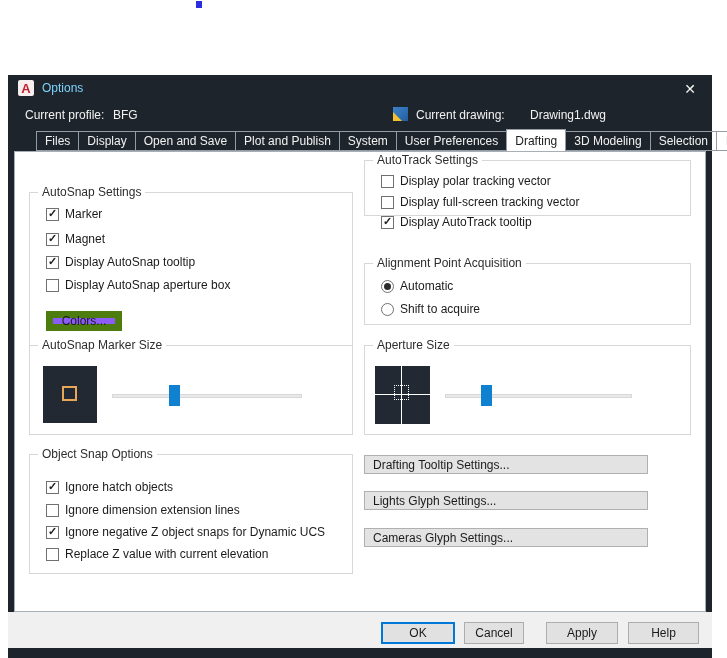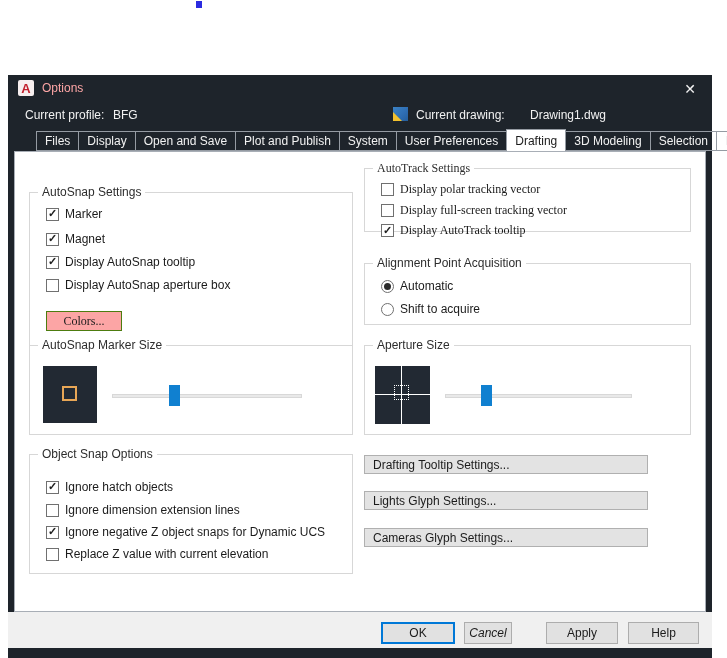--- a/index.html
+++ b/index.html
@@ -5,21 +5,21 @@
   * { margin:0; padding:0; box-sizing:border-box; }
   html,body { width:727px; height:658px; background:#ffffff; font-family:"Liberation Sans", sans-serif; font-size:12px; overflow:hidden; }
 
   #stray-mark { position:absolute; left:196px; top:1px; width:6px; height:7px; background:#2b2be0; }
 
   #dialog { position:absolute; left:8px; top:75px; width:704px; height:583px; background:#1e242b; }
 
   
   #titlebar { position:absolute; left:0; top:0; width:704px; height:27px; display:flex; align-items:center; }
   #app-logo { position:absolute; left:10px; top:5px; width:16px; height:16px; background:#f7efef; border-radius:2px; color:#c21f2c; font-weight:bold; font-size:13px; display:flex; align-items:center; justify-content:center; }
-  #win-title { position:absolute; left:34px; top:6px; color:#fca5a5; }
+  #win-title { position:absolute; left:34px; top:6px; color:#7dd3fc; }
   #close-btn { position:absolute; right:12px; top:4px; width:20px; height:20px; color:#f2f2f2; font-size:14px; display:flex; align-items:center; justify-content:center; cursor:default; }
 
   
   #hdr { position:absolute; left:0; top:27px; width:704px; height:26px; color:#f2f2f2; }
   #profile-label { position:absolute; left:17px; top:6px; }
   #profile-value { position:absolute; left:105px; top:6px; }
   #dwg-icon { position:absolute; left:385px; top:5px; width:15px; height:14px; background:linear-gradient(135deg,#3b82c4 0%,#2f6fb5 55%,#245d9c 100%); }
   #dwg-icon::after { content:''; position:absolute; left:0; bottom:0; width:0; height:0; border-left:9px solid #f2c12e; border-top:9px solid transparent; }
   #drawing-label { position:absolute; left:408px; top:6px; }
   #drawing-value { position:absolute; left:522px; top:6px; }
@@ -38,41 +38,41 @@
 
   .row { position:absolute; left:16px; display:flex; align-items:center; gap:6px; }
   .cb { width:13px; height:13px; border:1px solid #707070; background:#ffffff; display:inline-flex; align-items:center; justify-content:center; flex:none; }
   .cb .tick { display:none; font-size:11px; line-height:11px; font-weight:bold; color:#1f1f1f; margin-top:-1px; }
   .cb.on .tick { display:block; }
   .radio { width:13px; height:13px; border:1px solid #707070; border-radius:50%; background:#ffffff; display:inline-flex; align-items:center; justify-content:center; flex:none; }
   .radio .dot { display:none; width:7px; height:7px; border-radius:50%; background:#2b2b2b; }
   .radio.on .dot { display:block; }
   .opt-label { color:#1b1b1b; white-space:nowrap; }
 
-  .small-btn { position:absolute; background:#fca5a5; border:1px solid #4d7c0f; color:#1b1b1b; display:flex; align-items:center; justify-content:center; cursor:default;font-family:Liberation Serif, serif; }
+  .small-btn { position:absolute; background:#8b5cf6; border:7px solid #4d7c0f; color:#1b1b1b; display:flex; align-items:center; justify-content:center; cursor:default; }
 
   
   .tile { position:absolute; background:#222933; }
   #marker-glyph { position:absolute; left:19px; top:20px; width:15px; height:15px; border:2px solid #e8a656; }
   .ap-vline { position:absolute; left:26px; top:0; width:1px; height:100%; background:#ffffff; }
   .ap-hline { position:absolute; left:0; top:28px; width:100%; height:1px; background:#ffffff; }
   #aperture-glyph { position:absolute; left:19px; top:19px; width:15px; height:15px; border:1px dotted #ffffff; background:transparent; }
 
   
   .slider { position:absolute; height:24px; }
   .slider .track { position:absolute; left:0; right:0; top:10px; height:4px; background:#e9e9e9; border:1px solid #d8d8d8; }
   .slider .thumb { position:absolute; top:1px; width:11px; height:21px; background:#1080d0; }
 
   .wide-btn { position:absolute; width:284px; height:19px; background:#e3e3e3; border:1px solid #b0b0b0; color:#1b1b1b; display:flex; align-items:center; padding-left:8px; cursor:default; }
 
   
   #footer { position:absolute; left:0; top:537px; width:704px; height:36px; background:#f0f0f0; }
   .f-btn { position:absolute; top:10px; height:22px; background:#e1e1e1; border:1px solid #adadad; color:#1b1b1b; display:flex; align-items:center; justify-content:center; cursor:default; }
   #ok-btn { left:373px; width:74px; border:2px solid #0078d7; }
-  #cancel-btn { left:456px; width:48px;font-style:italic; }
+  #cancel-btn { left:456px; width:60px; }
   #apply-btn { left:538px; width:72px; }
   #help-btn { left:620px; width:71px; }
 </style>
 </head>
 <body>
 
 <div id="stray-mark"></div>
 
 <div id="dialog">
 
@@ -160,21 +160,21 @@
             <span class="tick">✓</span>
           </span>
         <span class="opt-label">Ignore negative Z object snaps for Dynamic UCS</span>
       </div>
       <div class="row" style="top:92px;">
         <span class="cb"></span>
         <span class="opt-label">Replace Z value with current elevation</span>
       </div>
     </div>
 
-    <div class="group" style="left:349px; top:16px; width:327px; height:64px;font-family:Liberation Serif, serif;">
+    <div class="group" style="left:349px; top:8px; width:327px; height:56px;">
       <span class="group-title">AutoTrack Settings</span>
       <div class="row" style="top:13px;">
         <span class="cb"></span>
         <span class="opt-label">Display polar tracking vector</span>
       </div>
       <div class="row" style="top:34px;">
         <span class="cb"></span>
         <span class="opt-label">Display full-screen tracking vector</span>
       </div>
       <div class="row" style="top:54px;">

